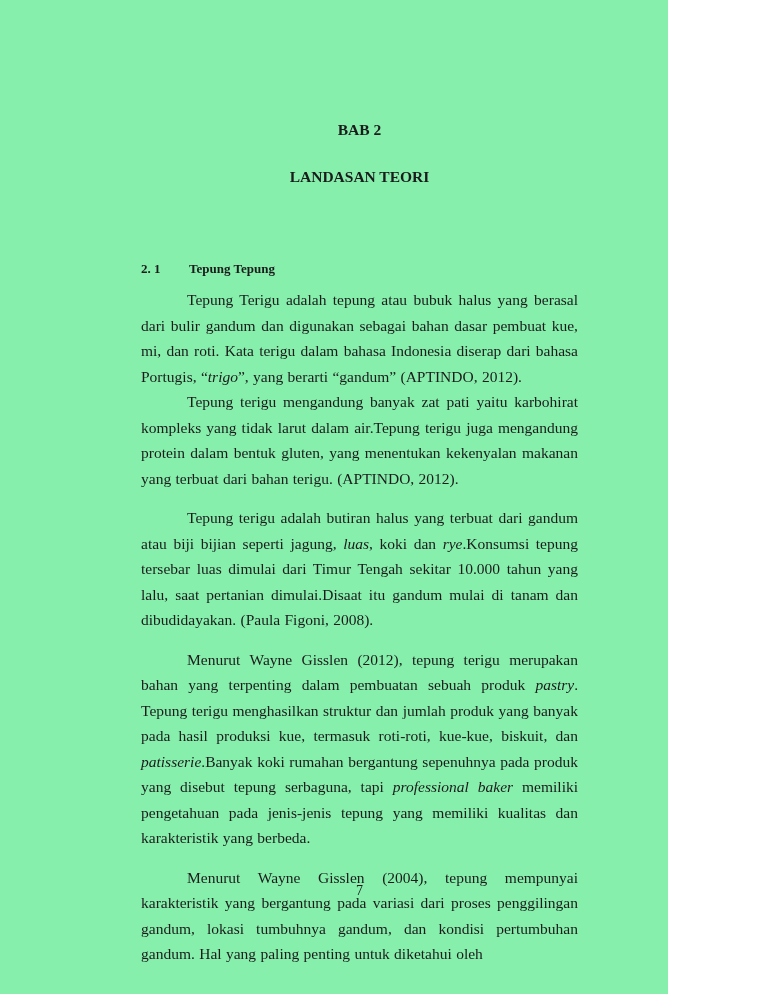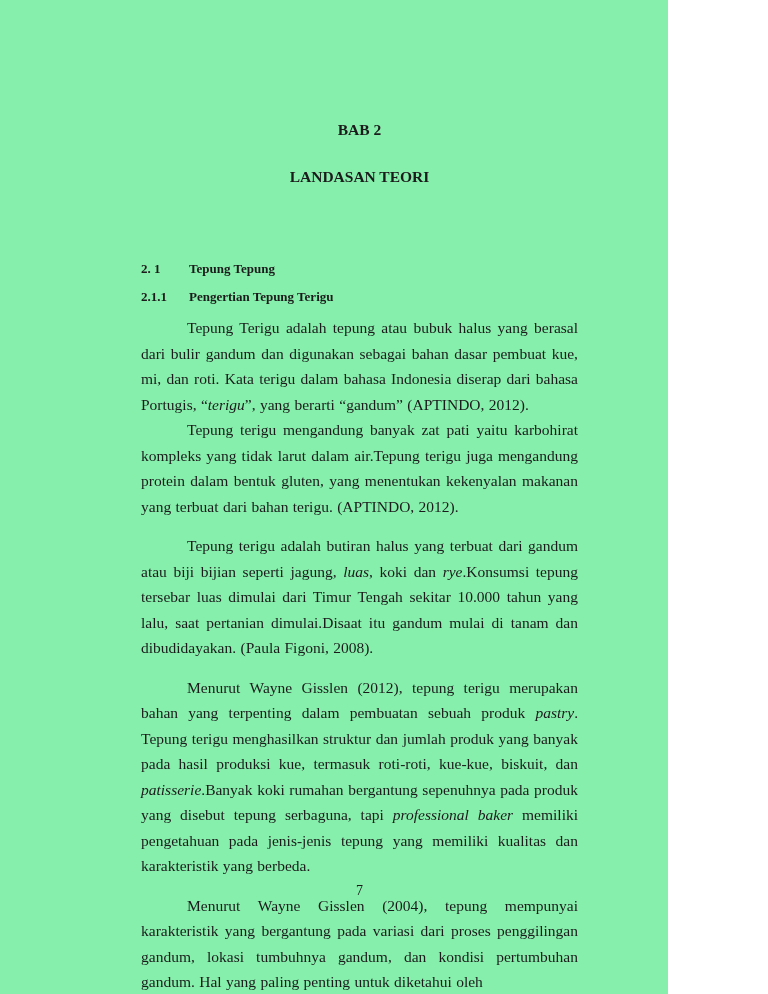--- a/index.html
+++ b/index.html
@@ -64,28 +64,24 @@
 
   <p class="chapter-heading">BAB 2</p>
 
   <p class="chapter-title">LANDASAN TEORI</p>
 
   <div class="section-block">
     <div class="section-row">
       <span class="section-num">2. 1</span>
       <span class="section-title">Tepung Tepung</span>
     </div>
-    <div class="section-row">
-      <span class="section-num">2.1.1</span>
-      <span class="section-title">Pengertian Tepung Terigu</span>
-    </div>
   </div>
 
   <div id="paragraphs">
-      <p class="body-para"><span>Tepung Terigu adalah tepung atau bubuk halus yang berasal dari bulir gandum dan digunakan sebagai bahan dasar pembuat kue, mi, dan roti. Kata terigu dalam bahasa Indonesia diserap dari bahasa Portugis, “</span><i>terigu</i><span>”, yang berarti “gandum” (APTINDO, 2012).</span></p>
+      <p class="body-para"><span>Tepung Terigu adalah tepung atau bubuk halus yang berasal dari bulir gandum dan digunakan sebagai bahan dasar pembuat kue, mi, dan roti. Kata terigu dalam bahasa Indonesia diserap dari bahasa Portugis, “</span><i>trigo</i><span>”, yang berarti “gandum” (APTINDO, 2012).</span></p>
       <p class="body-para"><span>Tepung terigu mengandung banyak zat pati yaitu karbohirat kompleks yang tidak larut dalam air.Tepung terigu juga mengandung protein dalam bentuk gluten, yang menentukan kekenyalan makanan yang terbuat dari bahan terigu. (APTINDO, 2012).</span></p>
       <p class="body-para spaced"><span>Tepung terigu adalah butiran halus yang terbuat dari gandum atau biji bijian seperti jagung, </span><i>luas</i><span>, koki dan </span><i>rye</i><span>.Konsumsi tepung tersebar luas dimulai dari Timur Tengah sekitar 10.000 tahun yang lalu, saat pertanian dimulai.Disaat itu gandum mulai di tanam dan dibudidayakan. (Paula Figoni, 2008).</span></p>
       <p class="body-para spaced"><span>Menurut Wayne Gisslen (2012), tepung terigu merupakan bahan yang terpenting dalam pembuatan sebuah produk </span><i>pastry</i><span>. Tepung terigu menghasilkan struktur dan jumlah produk yang banyak pada hasil produksi kue, termasuk roti-roti, kue-kue, biskuit, dan </span><i>patisserie</i><span>.Banyak koki rumahan bergantung sepenuhnya pada produk yang disebut tepung serbaguna, tapi </span><i>professional baker</i><span> memiliki pengetahuan pada jenis-jenis tepung yang memiliki kualitas dan karakteristik yang berbeda.</span></p>
       <p class="body-para spaced"><span>Menurut Wayne Gisslen (2004), tepung mempunyai karakteristik yang bergantung pada variasi dari proses penggilingan gandum, lokasi tumbuhnya gandum, dan kondisi pertumbuhan gandum. Hal yang paling penting untuk diketahui oleh</span></p>
     </div>
 
   <div class="page-number">7</div>
 
 </div>
 

